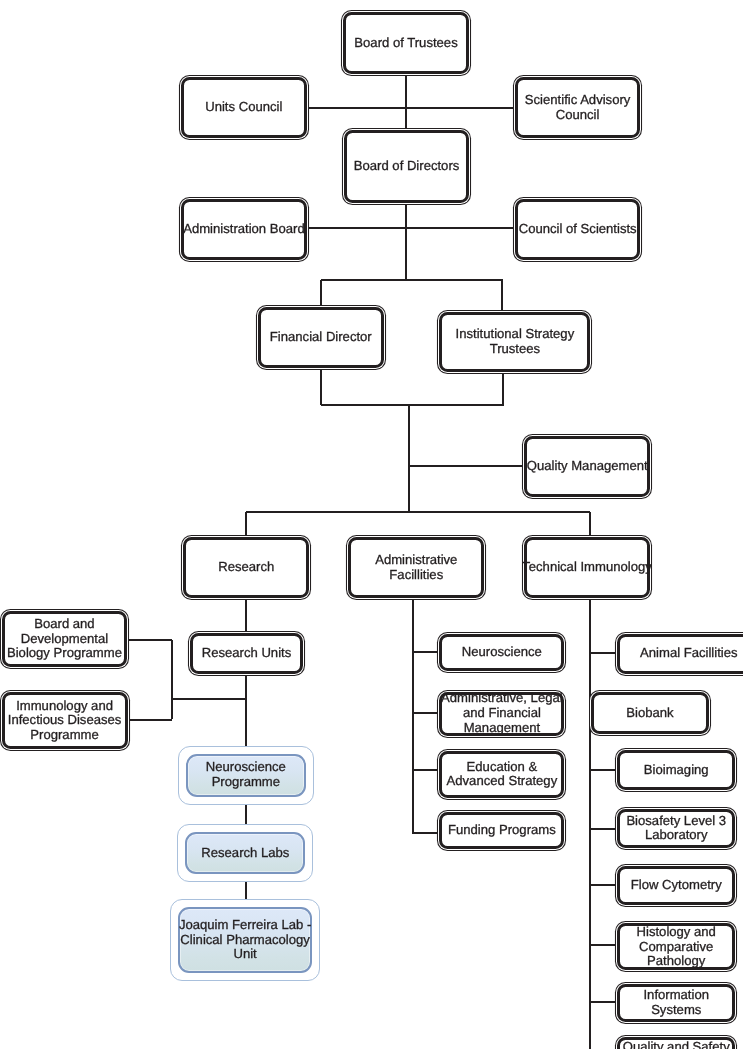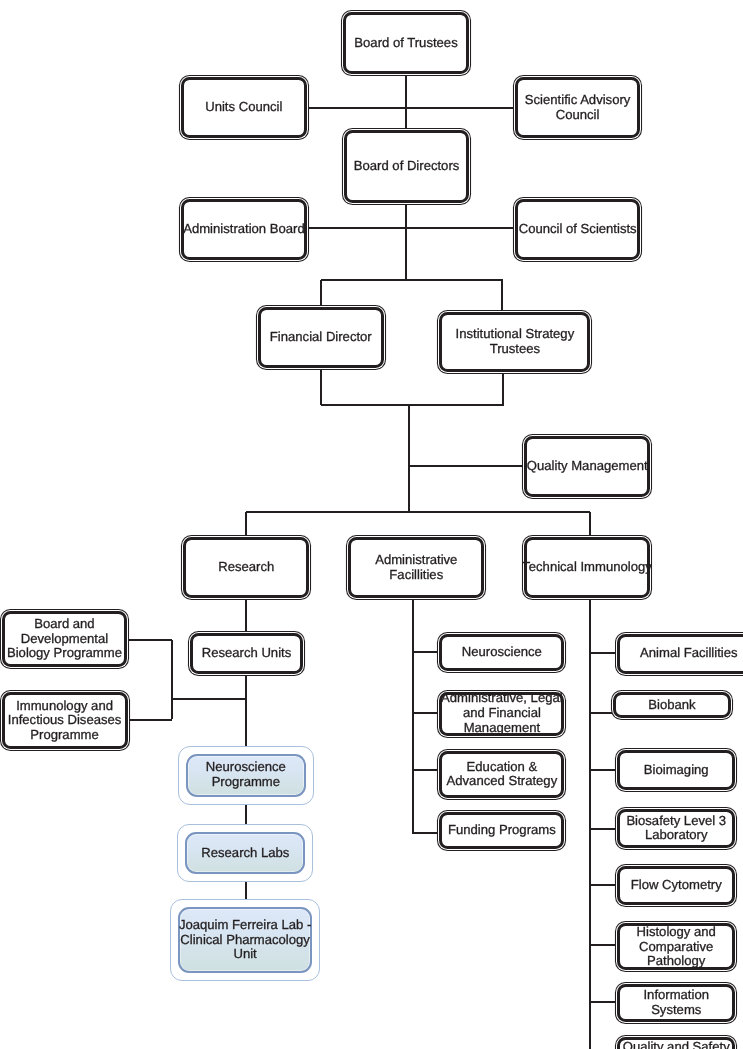--- a/index.html
+++ b/index.html
@@ -229,21 +229,21 @@
         </div>
       </div>
     </div>
 <div class="node" style="left:615.3px;top:631.7px;width:147px;height:44.4px">
       <div class="inner">
         <div class="lbl">
           <span class="tl">Animal Facillities</span>
         </div>
       </div>
     </div>
-<div class="node" style="left:611px;top:690.3px;width:121.9px;height:30px">
+<div class="node" style="left:589px;top:690.3px;width:121.9px;height:46px">
       <div class="inner">
         <div class="lbl">
           <span class="tl">Biobank</span>
         </div>
       </div>
     </div>
 <div class="node" style="left:615.3px;top:748.3px;width:121.9px;height:43.3px">
       <div class="inner">
         <div class="lbl">
           <span class="tl">Bioimaging</span>

